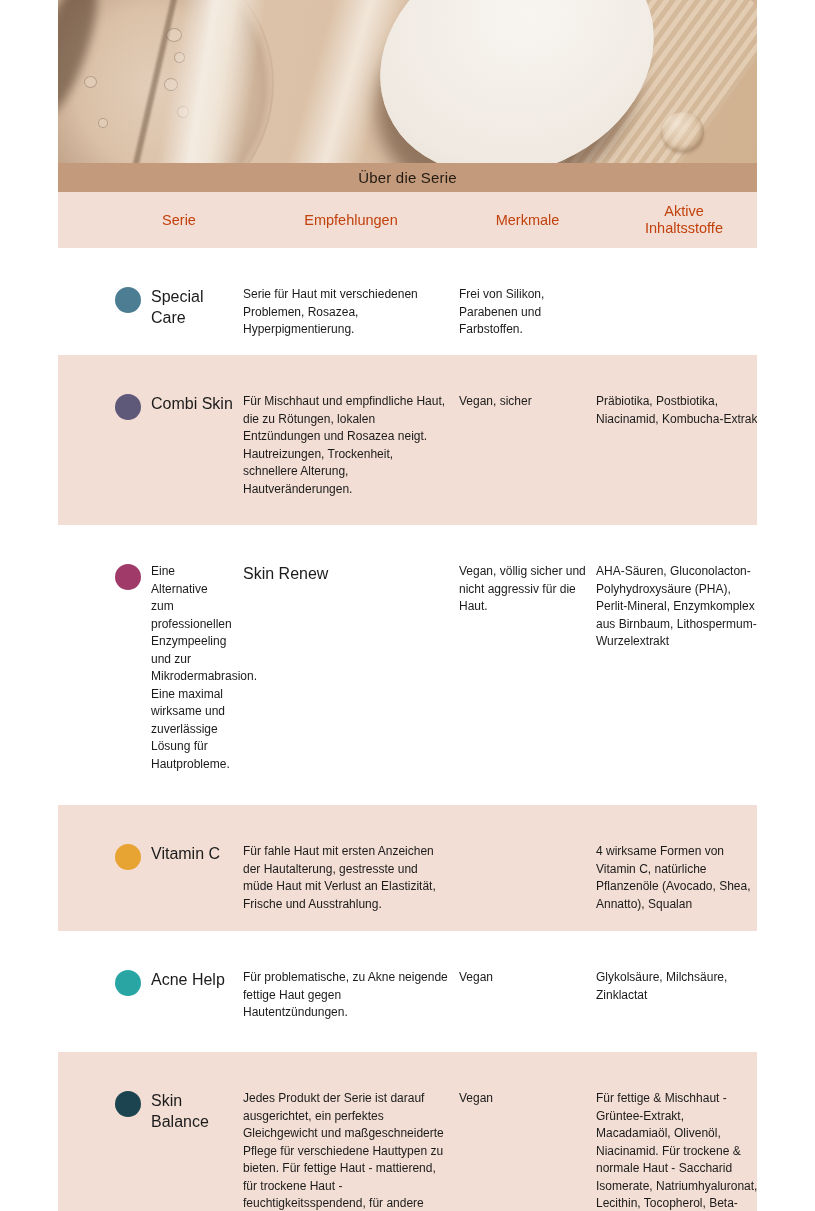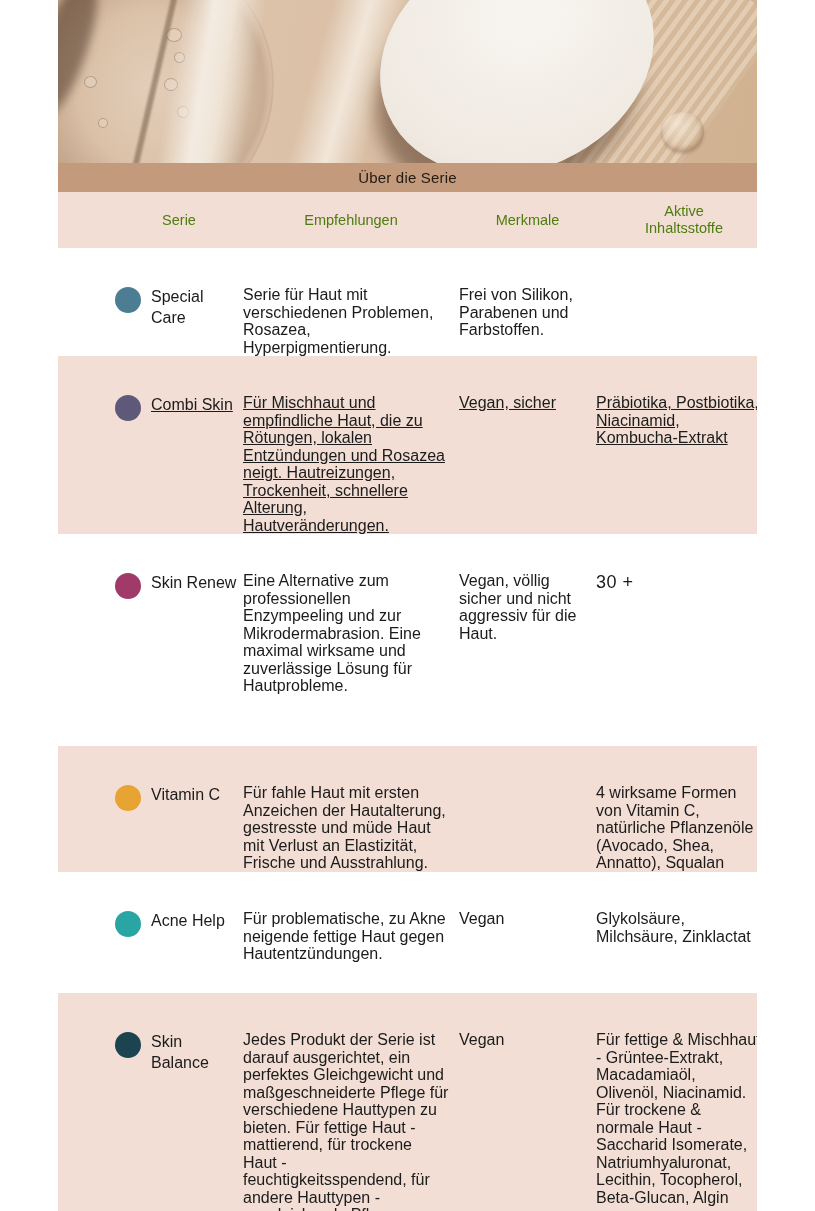--- a/index.html
+++ b/index.html
@@ -48,39 +48,39 @@
     box-shadow:inset -2px -3px 4px rgba(120,85,58,.35),0 2px 3px rgba(120,85,58,.30);}
 
   
   .banner{height:29px;background:#c49a7c;display:flex;align-items:center;justify-content:center;
     font-size:15px;color:#231a12;letter-spacing:.2px;}
 
   
   .thead{
     height:56px;background:#f2ded4;display:grid;align-items:center;
     grid-template-columns:57px 128px 216px 137px 176px 66px;
-    font-size:14.5px;color:#4d7c0f;
+    font-size:14.5px;color:#c2410c;
   }
   .th{text-align:center;line-height:17px;}
   .th-narrow{max-width:112px;margin:4px auto;}
 
   .row{
     display:grid;box-sizing:border-box;
     grid-template-columns:57px 36px 92px 216px 137px 176px 66px;
     padding-top:38px;background:#ffffff;
   }
   .row.alt{background:#f2ded4;}
   .r1{min-height:107px;}
-  .r2{min-height:170px;text-decoration:underline;}
+  .r2{min-height:170px;}
   .r3{min-height:180px;}
   .r4{min-height:126px;margin-top:32px;}
   .r5{min-height:121px;}
   .r6{min-height:204px;}
 
-  .cell{font-size:16px;line-height:17.5px;padding-right:10px;}
+  .cell{font-size:12px;line-height:17.5px;padding-right:10px;}
   .cell-dot{padding:0;}
   .dot{display:block;width:26px;height:26px;border-radius:50%;margin-top:1px;}
   .cell-serie{font-size:16px;line-height:21px;padding-right:4px;}
   .cell-alter{font-size:18px;line-height:20px;letter-spacing:.5px;padding-right:0;}
 
   
   .footer{height:55px;background:#ffffff;box-sizing:border-box;padding:5px 0 0 57px;}
   .page-number{font-size:23px;color:#ef4444;}
 </style>
 </head>
@@ -142,23 +142,24 @@
     <div class="cell">Vegan, sicher</div>
     <div class="cell">Präbiotika, Postbiotika, Niacinamid, Kombucha-Extrakt</div>
     <div class="cell cell-alter">20 +</div>
   </div>
 
   <div class="row r3">
     <div class="cell cell-pad"></div>
     <div class="cell cell-dot">
       <span class="dot" style="background-color: rgb(160, 58, 105);"></span>
     </div>
+    <div class="cell">Eine Alternative zum professionellen Enzympeeling und zur Mikrodermabrasion. Eine maximal wirksame und zuverlässige Lösung für Hautprobleme.</div>
     <div class="cell cell-serie">Skin Renew</div>
-    <div class="cell">Eine Alternative zum professionellen Enzympeeling und zur Mikrodermabrasion. Eine maximal wirksame und zuverlässige Lösung für Hautprobleme.</div>
     <div class="cell">Vegan, völlig sicher und nicht aggressiv für die Haut.</div>
+    <div class="cell">AHA-Säuren, Gluconolacton-Polyhydroxysäure (PHA), Perlit-Mineral, Enzymkomplex aus Birnbaum, Lithospermum-Wurzelextrakt</div>
     <div class="cell cell-alter">30 +</div>
   </div>
 
   <div class="row r4 alt">
     <div class="cell cell-pad"></div>
     <div class="cell cell-dot">
       <span class="dot" style="background-color: rgb(231, 164, 51);"></span>
     </div>
     <div class="cell cell-serie">Vitamin C</div>
     <div class="cell">Für fahle Haut mit ersten Anzeichen der Hautalterung, gestresste und müde Haut mit Verlust an Elastizität, Frische und Ausstrahlung.</div>

